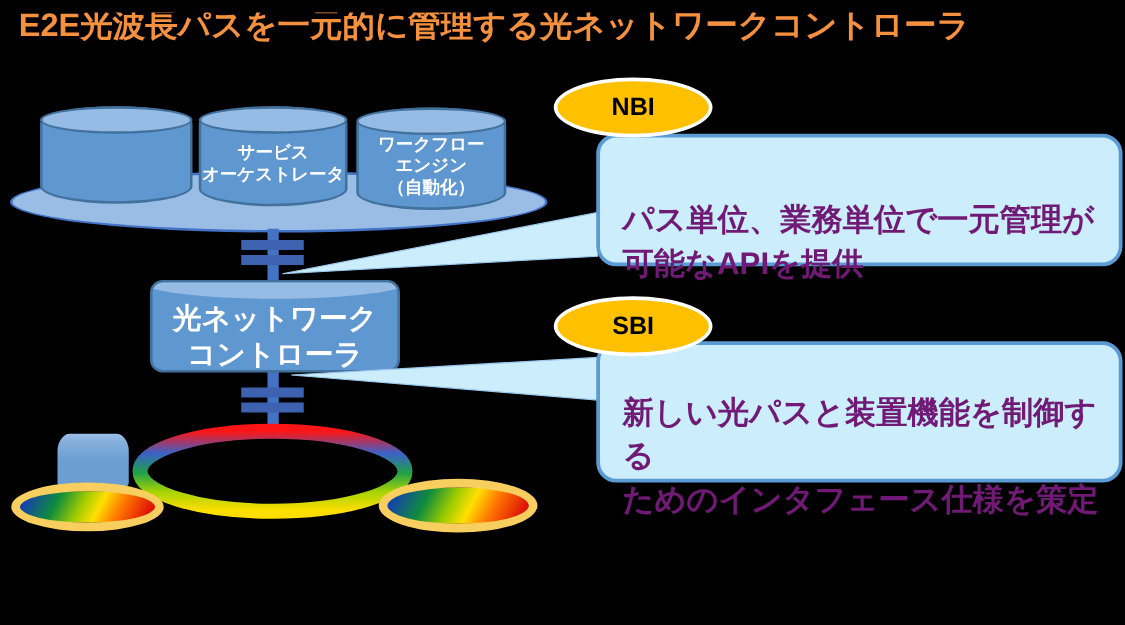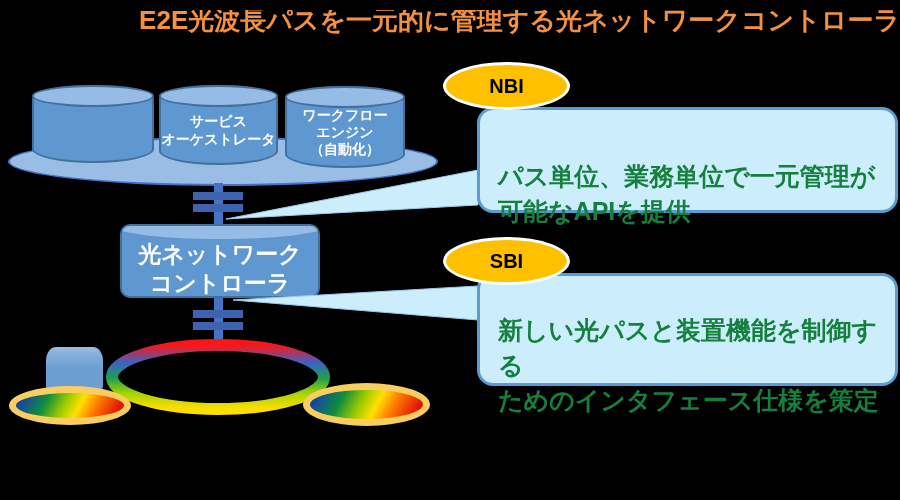--- a/index.html
+++ b/index.html
@@ -1,21 +1,21 @@
 <!DOCTYPE html>
 <html style="--bg: #000000; --title-orange: #F5913E; --shape-blue: #5F97D0; --shape-border: #41719C; --shape-light: #96BBE4; --platform-blue: #9ABDE5; --connector-blue: #4472C4; --connector-bar: #3D63B0; --tag-gold: #FFC000; --bubble-fill: #CBEDFC; --bubble-border: #5B9BD5; --coil-border: #F8CE5E;"><head>
 <meta charset="utf-8">
 <style>
   html,body{margin:0;padding:0;background:#000;}
   .stage{position:relative;width:900px;height:500px;background:var(--bg,#000);overflow:hidden;
          font-family:"Liberation Sans","DejaVu Sans",sans-serif;}
   .stage *{box-sizing:border-box;}
 
   
-  .title-clip{position:absolute;top:10px;left:0;width:900px;height:28px;overflow:hidden;text-align:right;}
+  .title-clip{position:absolute;top:10px;left:0;width:900px;height:28px;overflow:hidden;text-align:left;padding-left:15px;}
   .title-clip span{display:inline-block;margin-top:-6px;font-size:26px;line-height:32px;font-weight:bold;
                    color:var(--title-orange);letter-spacing:0px;}
 
   
   .platform{position:absolute;left:8px;top:137px;width:430px;height:49px;border-radius:50%;
             background:var(--platform-blue);border:2px solid var(--connector-blue);}
 
   
   .cylinder{position:absolute;background:var(--shape-blue);border:2px solid var(--shape-border);
             border-radius:50% / 14px;display:flex;flex-direction:column;justify-content:center;align-items:center;
@@ -49,21 +49,21 @@
             border-radius:10px 10px 4px 4px / 14px 14px 4px 4px;}
 
   
   .coil{position:absolute;border:7px solid var(--coil-border);border-radius:50%;
         background:linear-gradient(118deg,#1535C0 3%,#0F8C3C 28%,#9CCB00 45%,#FFE000 58%,#FF7A00 72%,#E01505 92%);}
   .coil-left{left:9px;top:386px;width:122px;height:39px;}
   .coil-right{left:303px;top:383px;width:127px;height:43px;}
 
   
   .bubble{position:absolute;left:477px;width:421px;background:var(--bubble-fill);
-          border:3px solid var(--bubble-border);border-radius:16px;color:#15803d;font-weight:bold;
+          border:3px solid var(--bubble-border);border-radius:16px;color:#701a75;font-weight:bold;
           font-size:25px;line-height:35px;white-space:pre-line;padding:14px 0 0 18px;}
   .bubble.nbi{top:107px;height:106px;}
   .bubble.sbi{top:273px;height:113px;padding-top:2px;}
 
   
   .tag{position:absolute;left:443px;width:127px;height:48px;border-radius:50%;background:var(--tag-gold);
        border:3px solid #ffffff;display:flex;align-items:center;justify-content:center;
        color:#000;font-weight:bold;font-size:20px;}
   .tag.nbi{top:62px;}
   .tag.sbi{top:237px;}

